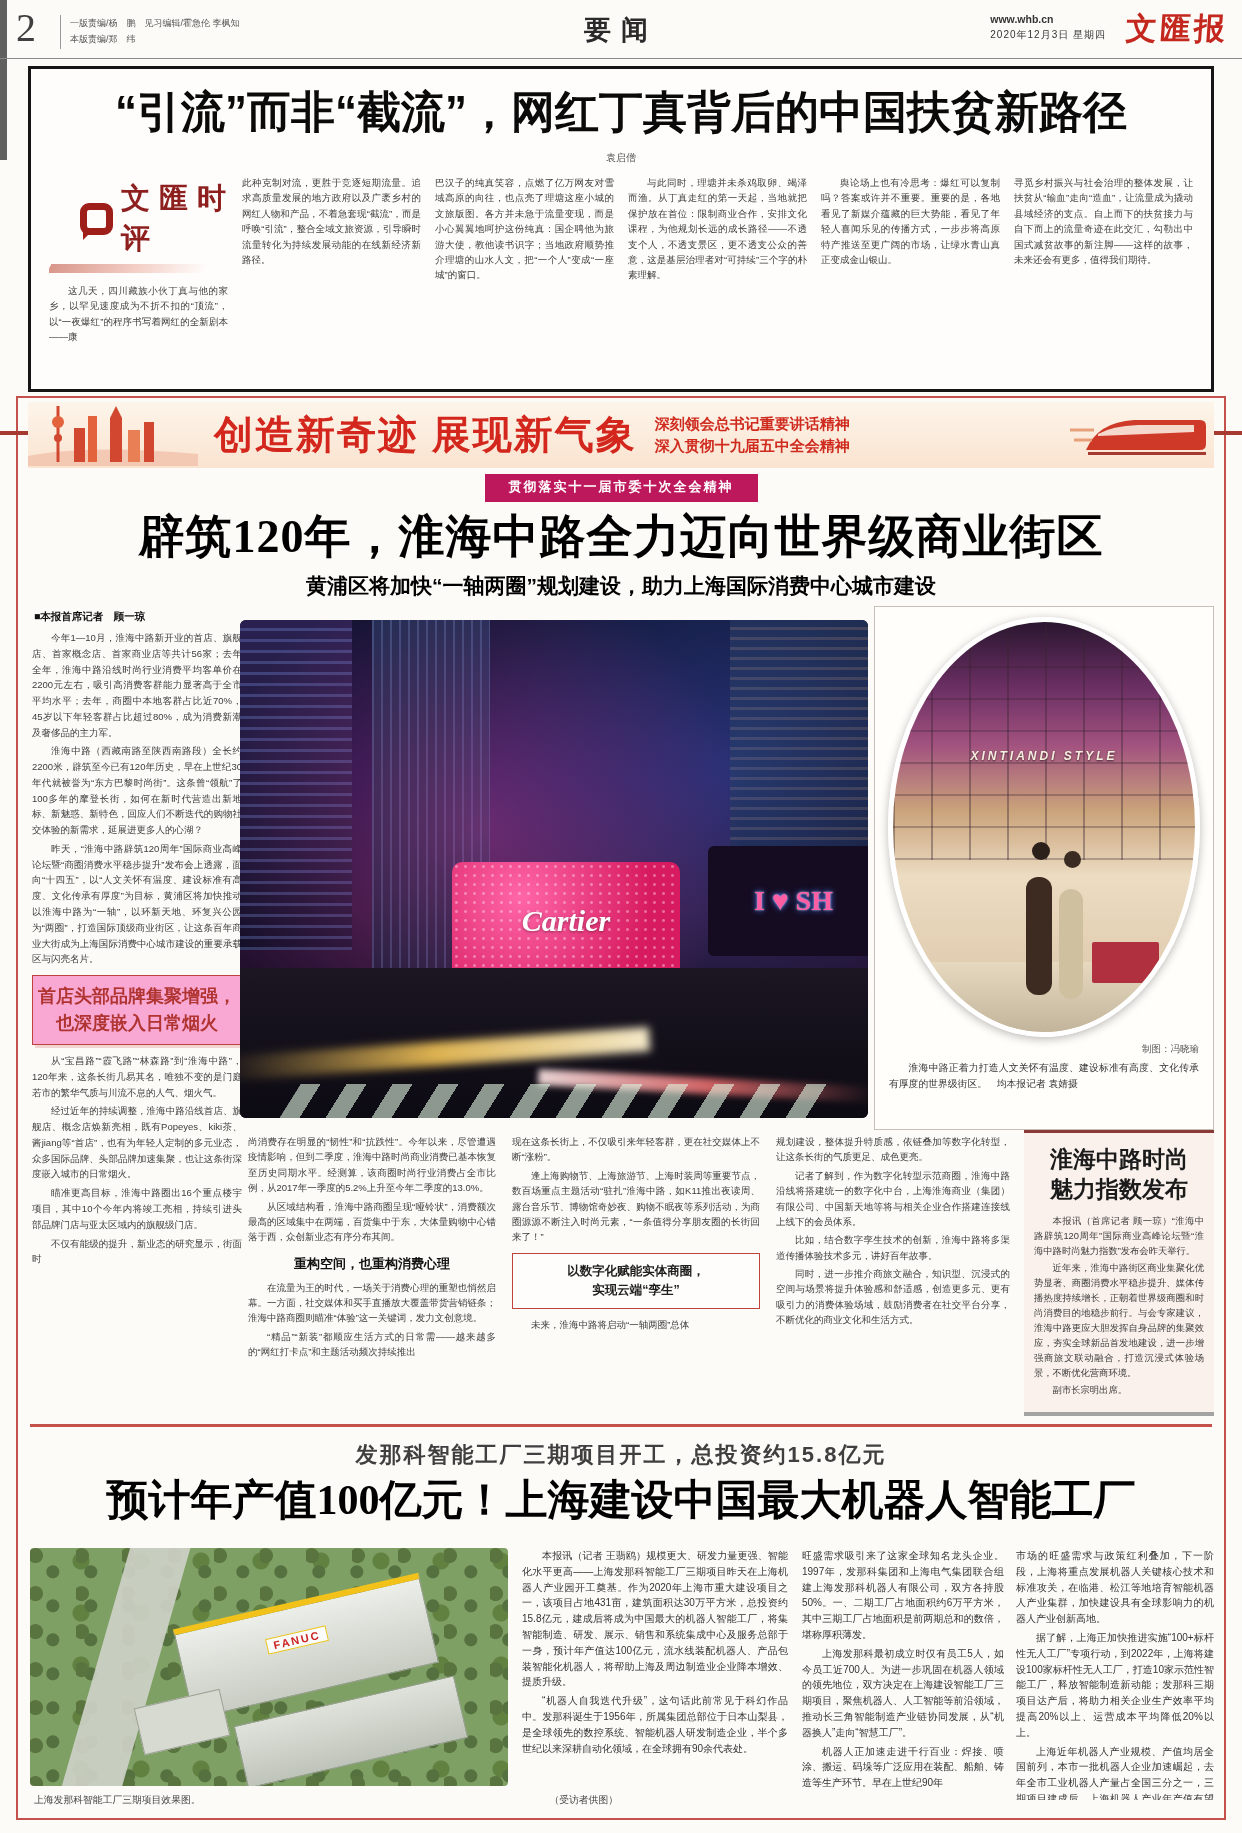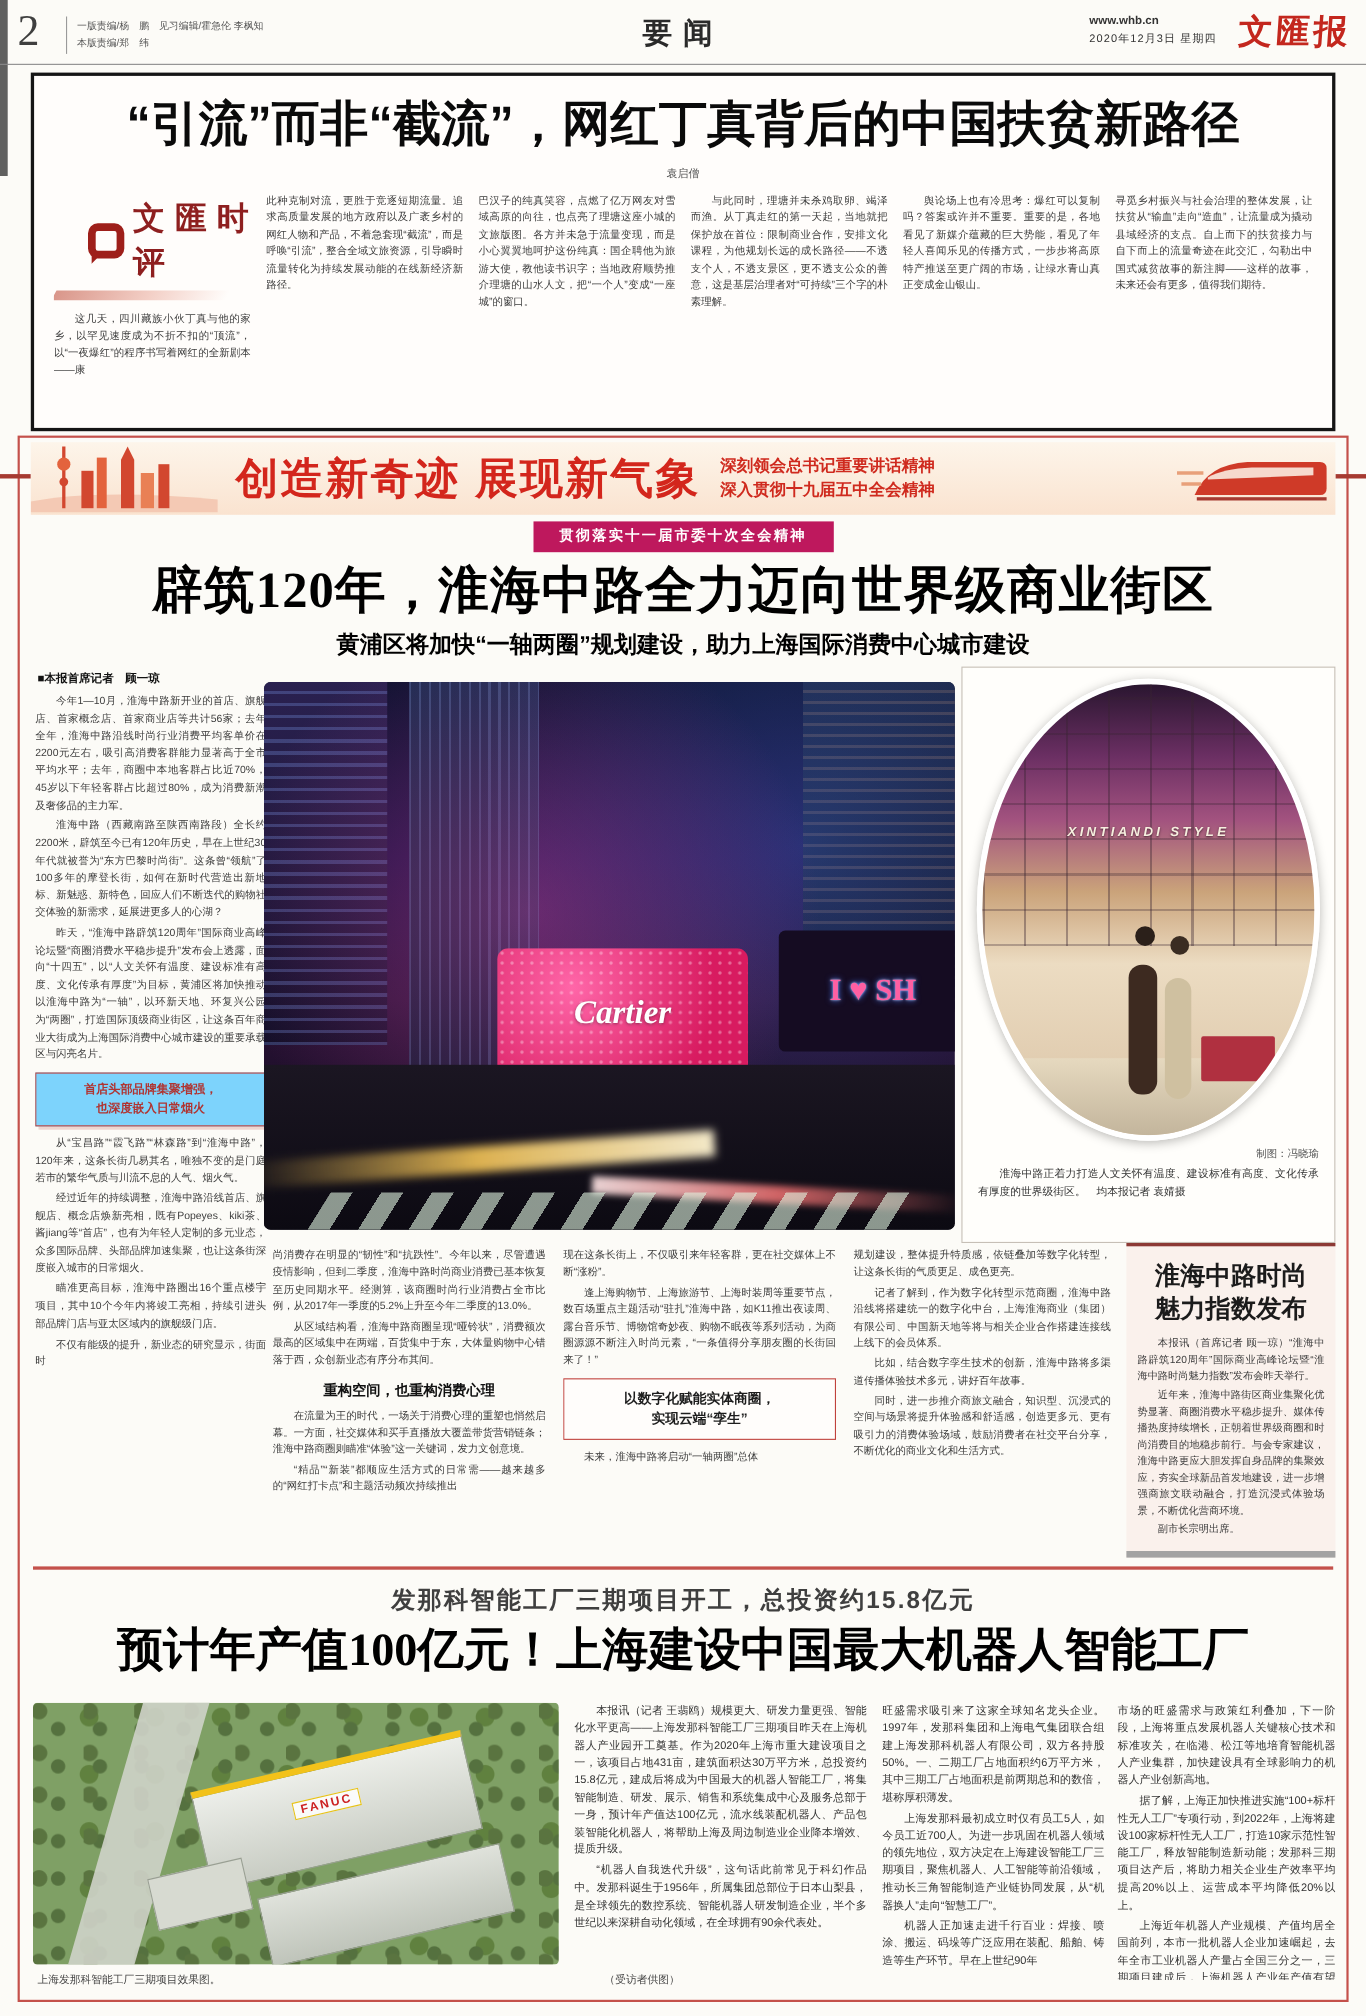--- a/index.html
+++ b/index.html
@@ -51,23 +51,23 @@
   .badge span{display:inline-block;background:#be185d;color:#fff;font-size:13px;font-weight:700;
               letter-spacing:2px;padding:4px 24px 6px;}
   
   .main-headline{position:absolute;left:0;right:0;top:506px;text-align:center;
                  font:900 46px "Liberation Serif",serif;color:#000;letter-spacing:1px;}
   .main-subhead{position:absolute;left:0;right:0;top:572px;text-align:center;
                 font-size:21px;font-weight:800;color:#000;}
   .main-byline{position:absolute;left:34px;top:610px;font-size:10.5px;font-weight:700;color:#111;}
   .col-left{position:absolute;left:32px;top:630px;width:210px;height:788px;overflow:hidden;
             font-size:9.5px;line-height:1.66;color:#3c3c3c;text-align:justify;}
-  .redbox{border:1.5px solid #c0423c;color:#b03431;font-weight:800;font-size:11px;text-align:center;
+  .redbox{border:1.5px solid #c0423c;color:#b03431;font-weight:800;font-size:18px;text-align:center;
           padding:7px 4px;margin:8px 0;line-height:1.5;white-space:pre-line;text-indent:0!important;
-          box-shadow:3px 3px 0 rgba(196,81,75,.22);background:#7dd3fc;}
+          box-shadow:3px 3px 0 rgba(196,81,75,.22);background:#f9a8d4;}
   .blackbox{border:1.5px solid #c0423c;color:#1d1d1d;font-weight:800;font-size:12.5px;text-align:center;
           padding:8px 5px;margin:8px 0;line-height:1.55;white-space:pre-line;text-indent:0!important;background:#fffdfb;}
   .crosshead{text-align:center;font-weight:900;font-size:13px;color:#111;margin:8px 0 6px;text-indent:0!important;}
   .colA{position:absolute;left:248px;top:1134px;width:248px;height:282px;overflow:hidden;
         font-size:9.5px;line-height:1.62;color:#3c3c3c;text-align:justify;}
   .colB{position:absolute;left:512px;top:1134px;width:248px;height:282px;overflow:hidden;
         font-size:9.5px;line-height:1.62;color:#3c3c3c;text-align:justify;}
   .colC{position:absolute;left:776px;top:1134px;width:234px;height:282px;overflow:hidden;
         font-size:9.5px;line-height:1.62;color:#3c3c3c;text-align:justify;}
   
@@ -108,21 +108,21 @@
             color:#f7efdf;text-shadow:0 1px 2px rgba(40,20,30,.8);font-weight:700;}
   .fig{position:absolute;border-radius:12px;}
   .fig.head{border-radius:50%;}
   .shopfront{position:absolute;left:0;bottom:0;width:100%;height:17%;
              background:linear-gradient(#e6d9bf,#c3b59c);}
   .redpatch{position:absolute;right:12%;bottom:12%;width:22%;height:10%;background:#b03040;border-radius:2px;}
   .photo-credit{text-align:right;padding-right:14px;font-size:9.5px;color:#555;margin-top:6px;}
   .photo-caption{padding:4px 14px 0;font-size:9.8px;color:#333;text-align:justify;line-height:1.6;text-indent:2em;}
   
   .sidebar{position:absolute;left:1024px;top:1130px;width:190px;height:286px;overflow:hidden;
-           border-top:3px solid #8c3a35;border-bottom:6px solid #a3a3a3;background:#faf1ec;padding:12px 10px 8px;}
+           border-top:3px solid #8c3a35;border-bottom:4px solid #a3a3a3;background:#faf1ec;padding:12px 10px 8px;}
   .sidebar-title{text-align:center;font:900 23px "Liberation Serif",serif;color:#1b1b1b;line-height:1.3;
                  white-space:pre-line;margin-bottom:9px;}
   .sidebar .bodytext{font-size:9.3px;line-height:1.6;color:#3c3c3c;text-align:justify;}
   
   .divider{position:absolute;left:30px;top:1424px;width:1182px;height:3px;background:#c4514b;}
   .fanuc-kicker{position:absolute;left:0;right:0;top:1440px;text-align:center;
                 font-size:22px;font-weight:700;color:#3f3f3f;letter-spacing:2px;}
   .fanuc-headline{position:absolute;left:0;right:0;top:1472px;text-align:center;
                   font:900 42px "Liberation Serif",serif;color:#000;}
   .factory{position:absolute;left:30px;top:1548px;width:478px;height:238px;border-radius:4px;overflow:hidden;

